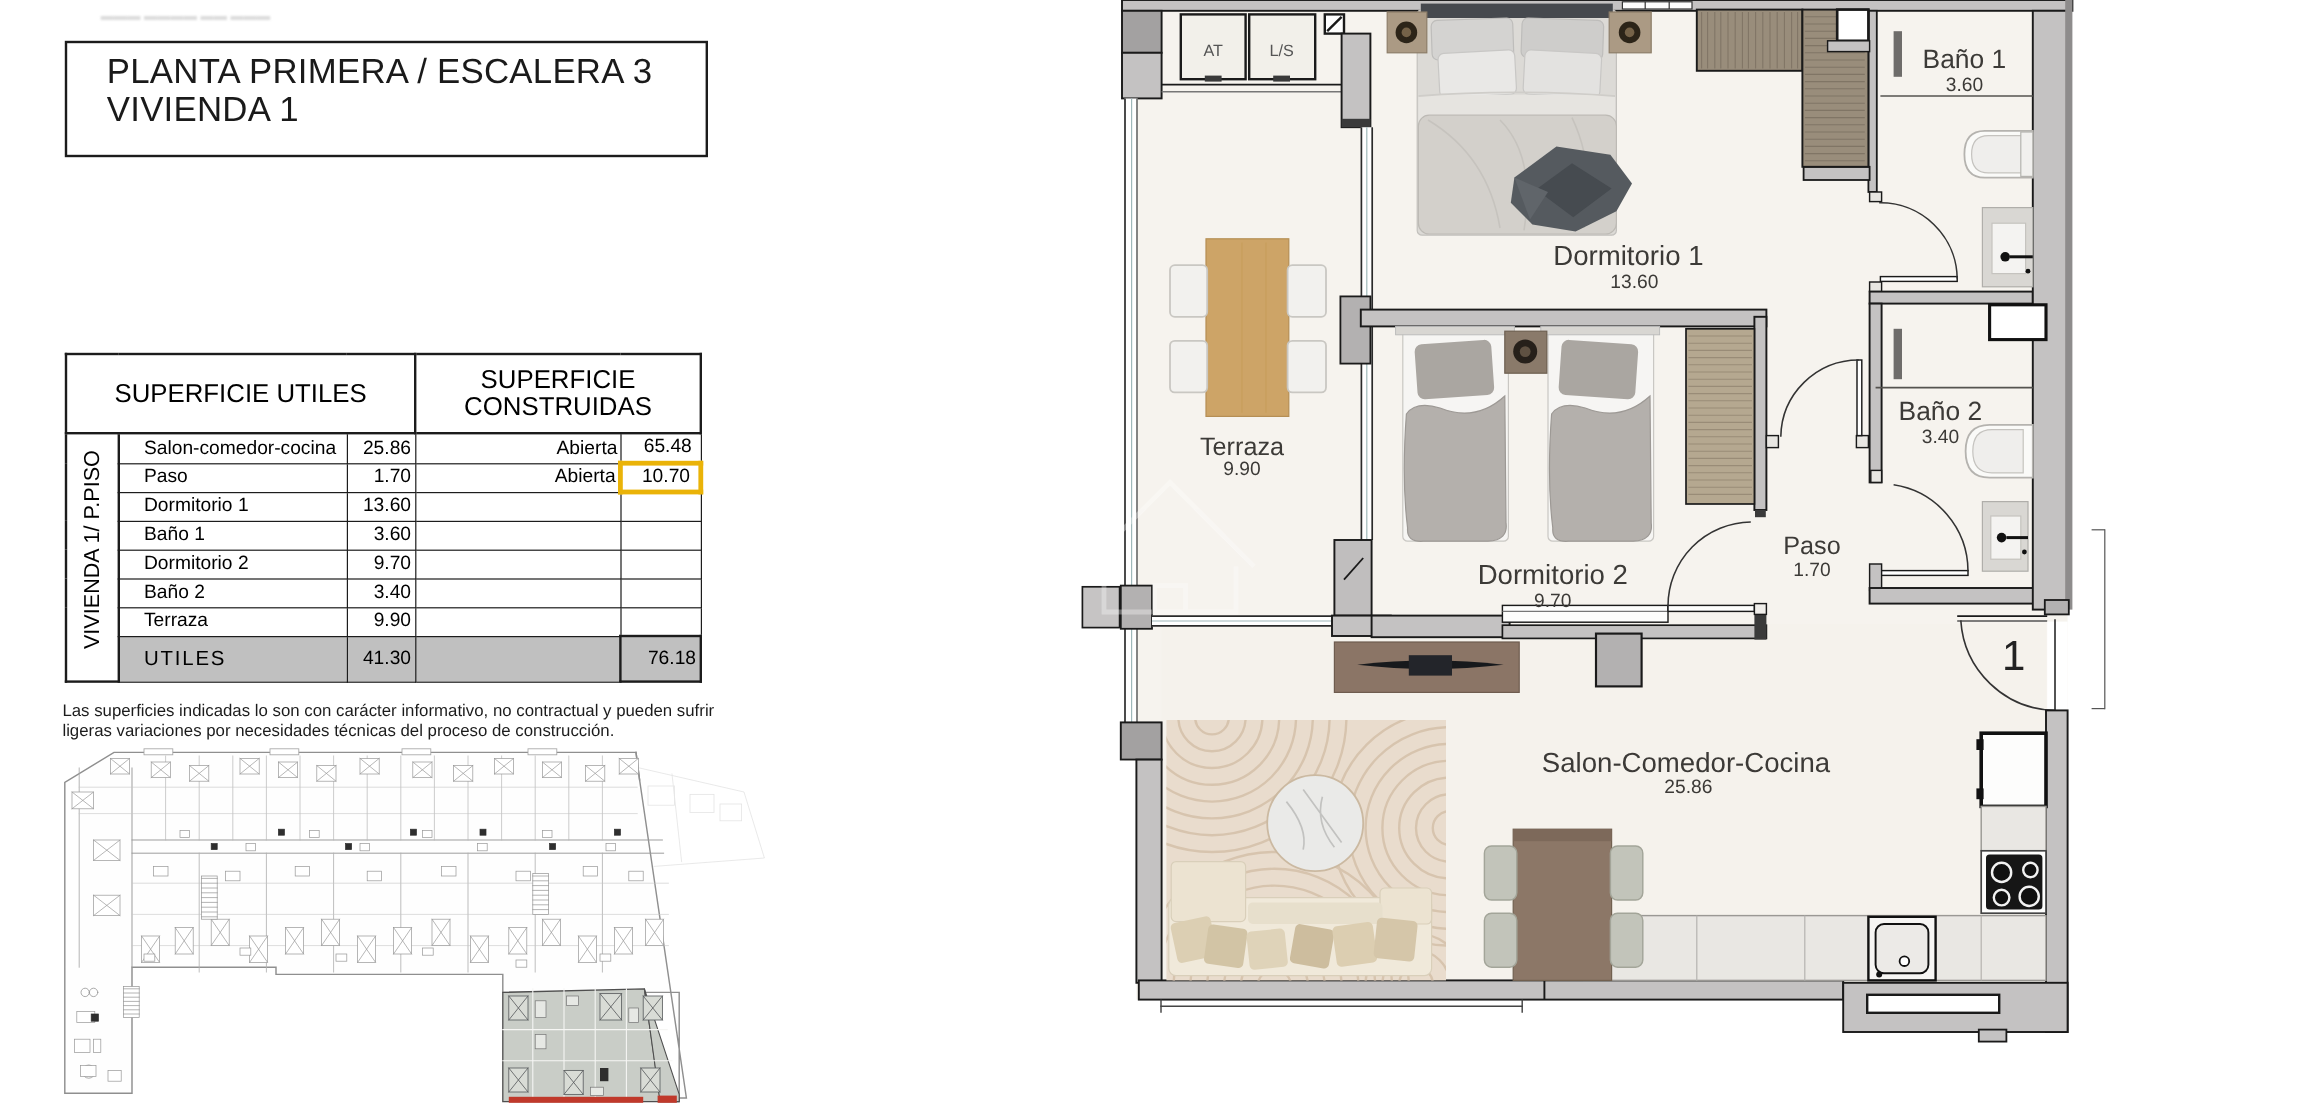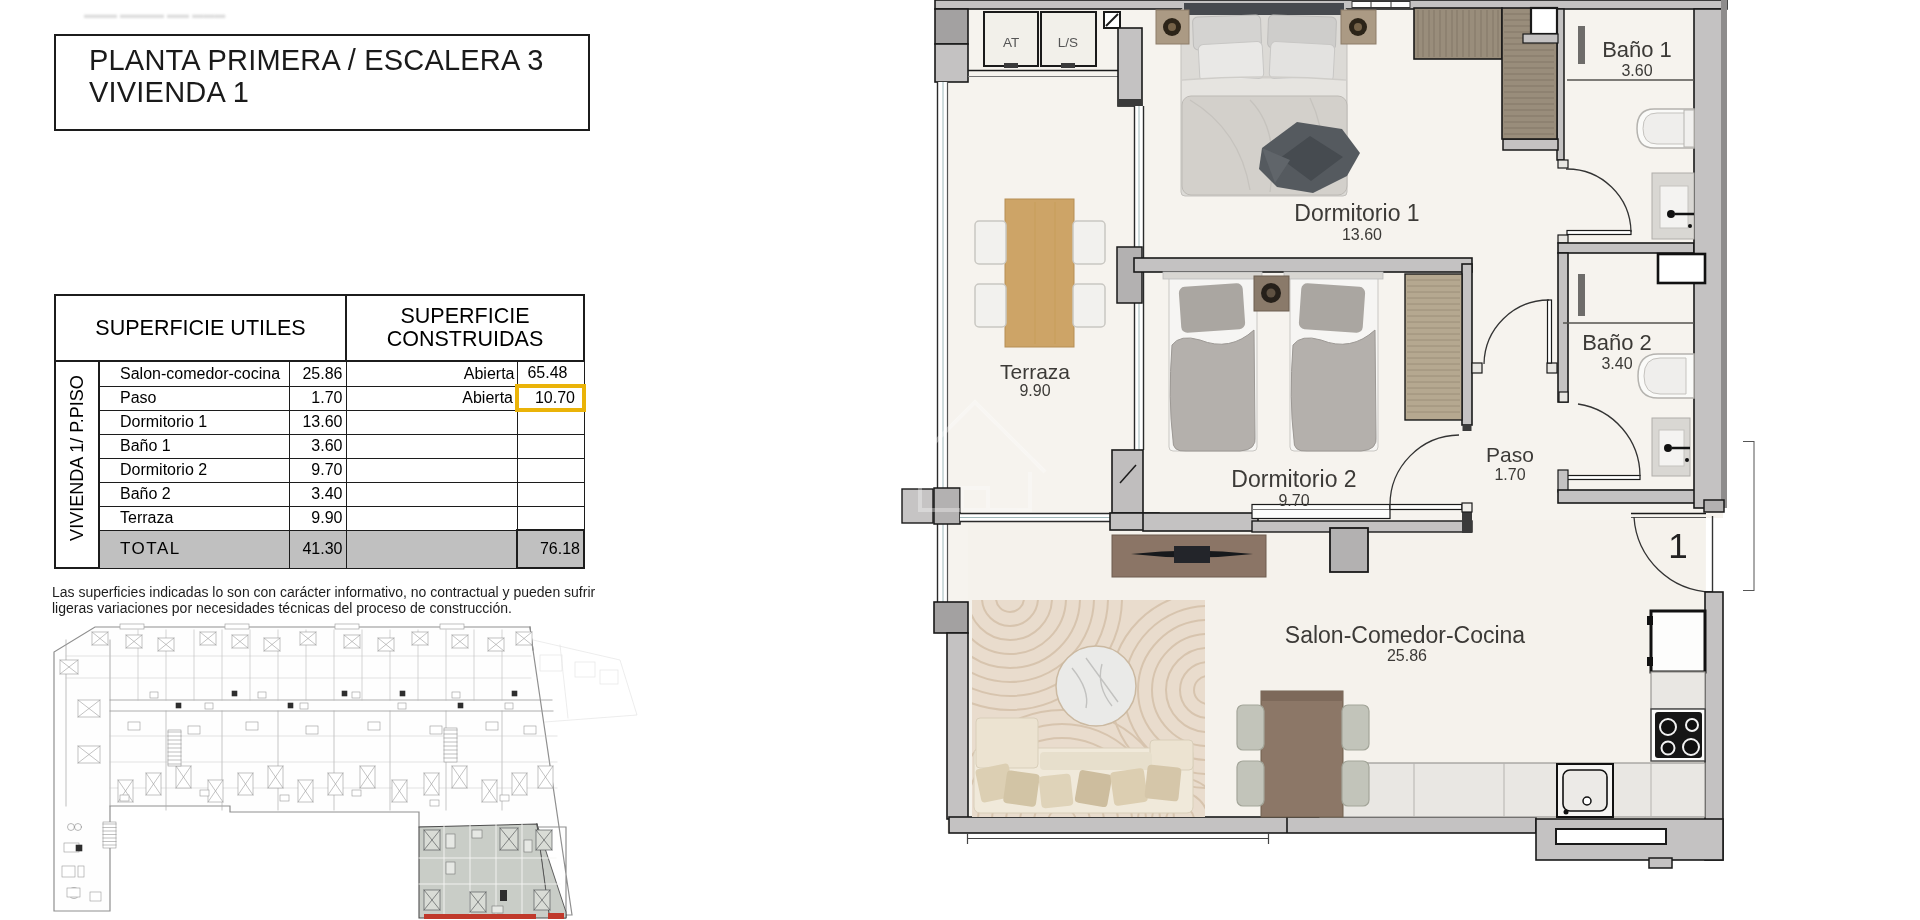--- a/index.html
+++ b/index.html
@@ -33,21 +33,21 @@
   </tr>
 
   <tr style="height:25px;">
     <td rowspan="8" style="border:2px solid #1c1c1c;position:relative;">
 
       <div style="position:absolute;left:50%;top:47%;transform:translate(-50%,-50%) rotate(-90deg);font-size:18px;white-space:nowrap;">VIVIENDA 1/ P.PISO</div>
     </td>
     <td style="border:1px solid #1c1c1c;padding-left:20px;white-space:nowrap;overflow:hidden;">Salon-comedor-cocina</td>
     <td style="border:1px solid #1c1c1c;text-align:right;padding-right:3px;">25.86</td>
     <td style="border:1px solid #1c1c1c;text-align:right;padding-right:2px;">Abierta</td>
-    <td style="border:1px solid #1c1c1c;text-align:center;padding-right:7px;margin-top:36px;">65.48</td>
+    <td style="border:1px solid #1c1c1c;text-align:right;padding-right:7px;margin-top:36px;">65.48</td>
   </tr>
 
   <tr style="height:24px;">
     <td style="border:1px solid #1c1c1c;padding-left:20px;white-space:nowrap;overflow:hidden;">Paso</td>
     <td style="border:1px solid #1c1c1c;text-align:right;padding-right:3px;">1.70</td>
     <td style="border:1px solid #1c1c1c;text-align:right;padding-right:2px;padding-left:48px;">Abierta</td>
     <td style="border:4px solid #eab308;text-align:right;padding-right:7px;">10.70</td>
   </tr>
 
   <tr style="height:24px;">
@@ -79,21 +79,21 @@
   </tr>
 
   <tr style="height:24px;">
     <td style="border:1px solid #1c1c1c;padding-left:20px;white-space:nowrap;overflow:hidden;">Terraza</td>
     <td style="border:1px solid #1c1c1c;text-align:right;padding-right:3px;">9.90</td>
     <td style="border:1px solid #1c1c1c;"></td>
     <td style="border:1px solid #1c1c1c;"></td>
   </tr>
 
   <tr style="height:38px;background:#c0c0c0;">
-    <td style="border:1px solid #1c1c1c;padding-left:20px;white-space:nowrap;overflow:hidden;font-size:17px;letter-spacing:1.5px;">TOTAL</td>
+    <td style="border:1px solid #1c1c1c;padding-left:20px;white-space:nowrap;overflow:hidden;font-size:17px;letter-spacing:1.5px;">UTILES</td>
     <td style="border:1px solid #1c1c1c;text-align:right;padding-right:3px;">41.30</td>
     <td style="border:1px solid #1c1c1c;"></td>
     <td style="border:2px solid #1c1c1c;text-align:right;padding-right:3px;">76.18</td>
   </tr>
 </tbody>
     </table>
 </div>
 
 <div class="abs" style="left:52px;top:584px;width:620px;font-size:14px;line-height:16.3px;color:#1c1c1c;">Las superficies indicadas lo son con carácter informativo, no contractual y pueden sufrir<br>ligeras variaciones por necesidades técnicas del proceso de construcción.</div>
 

